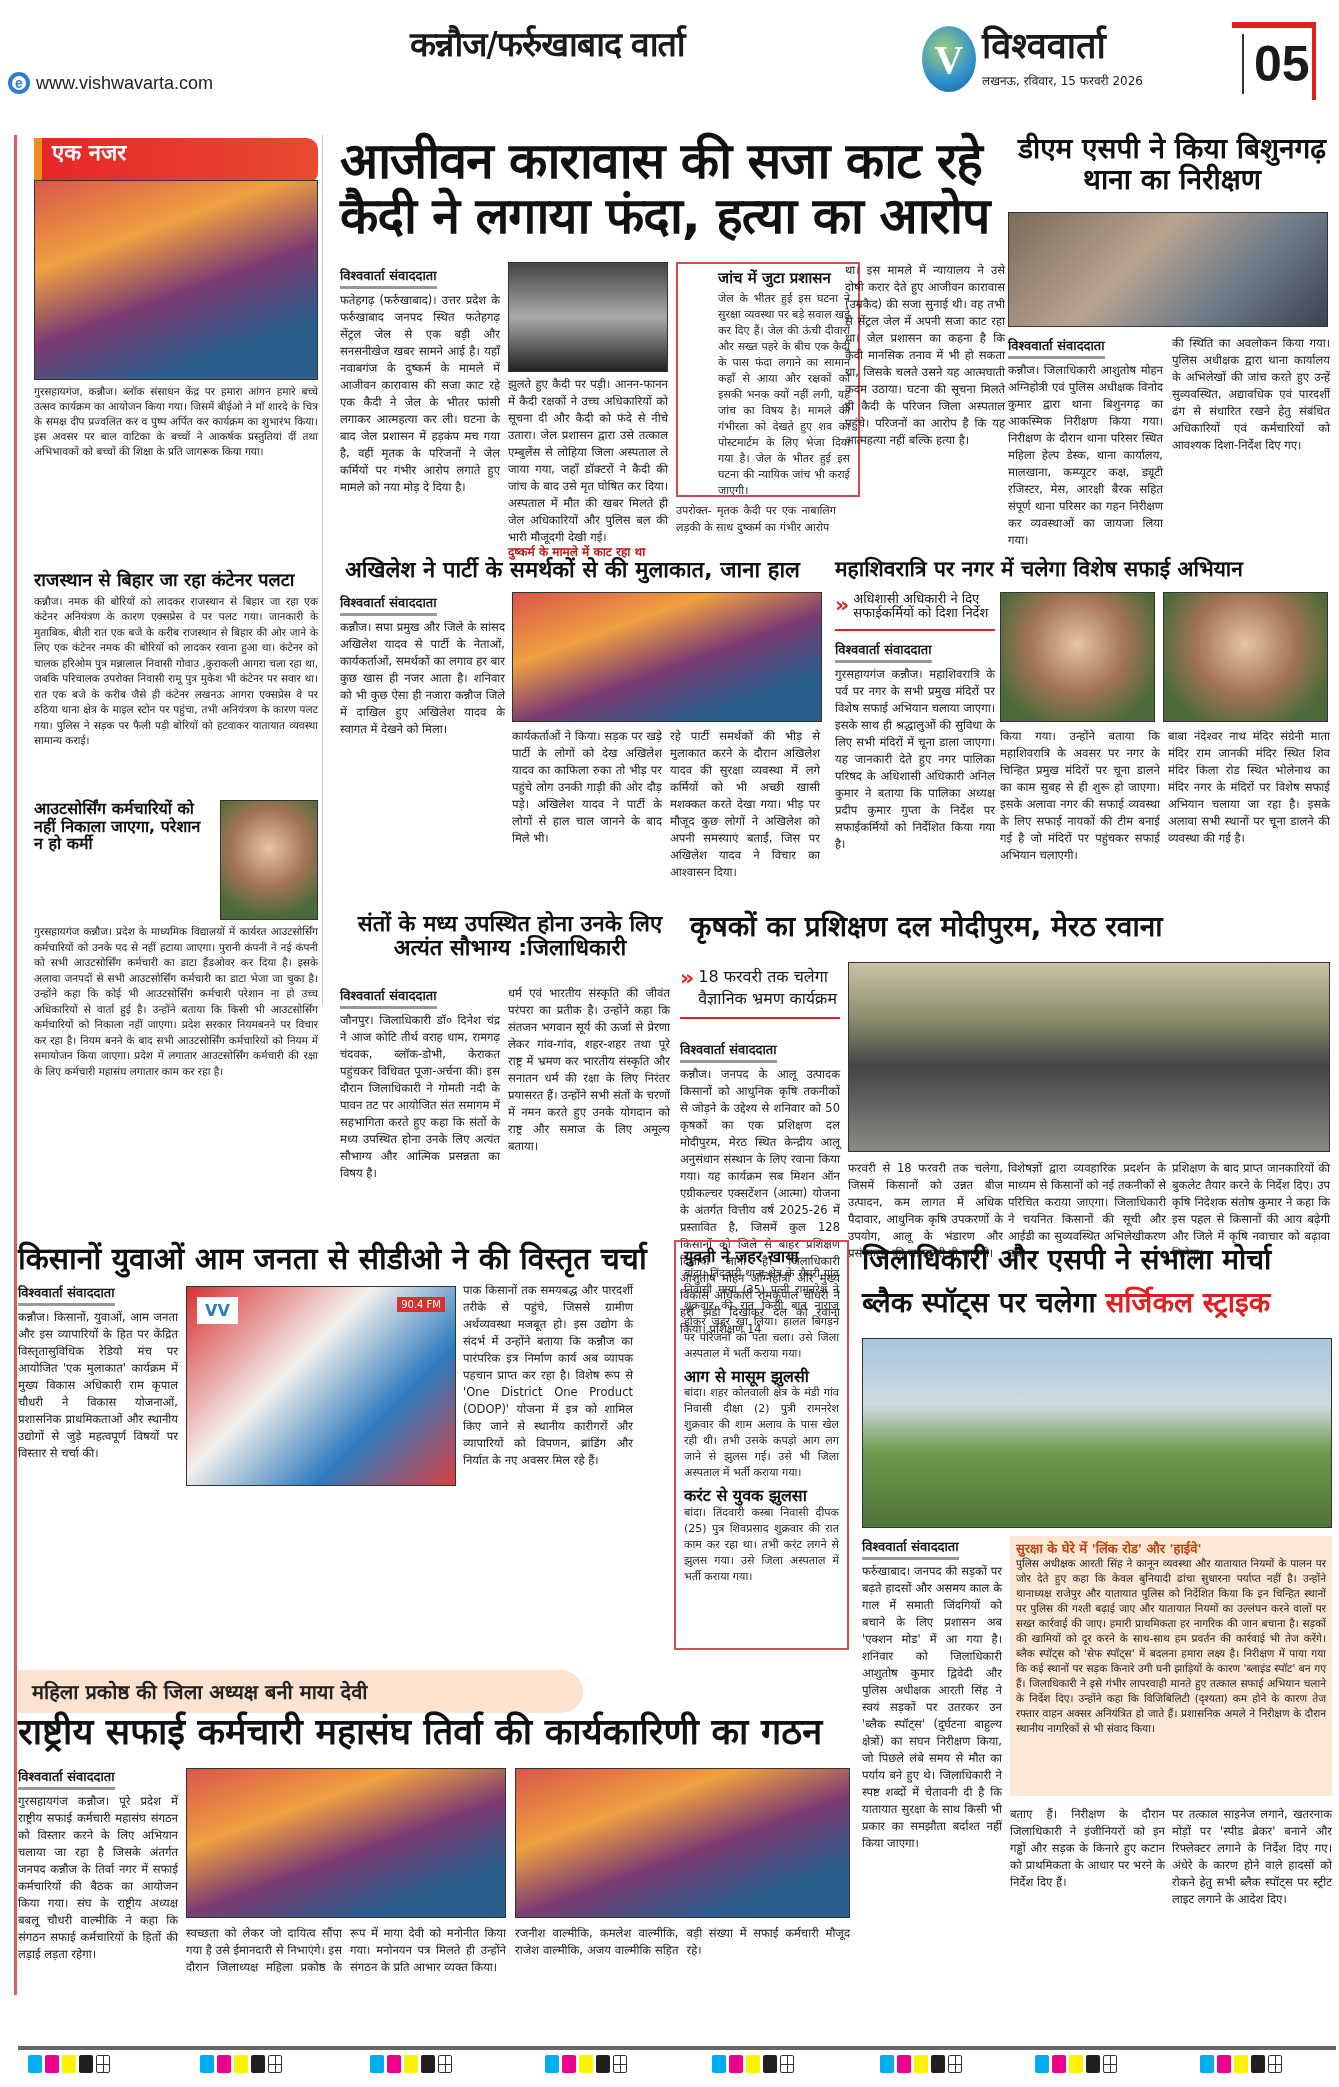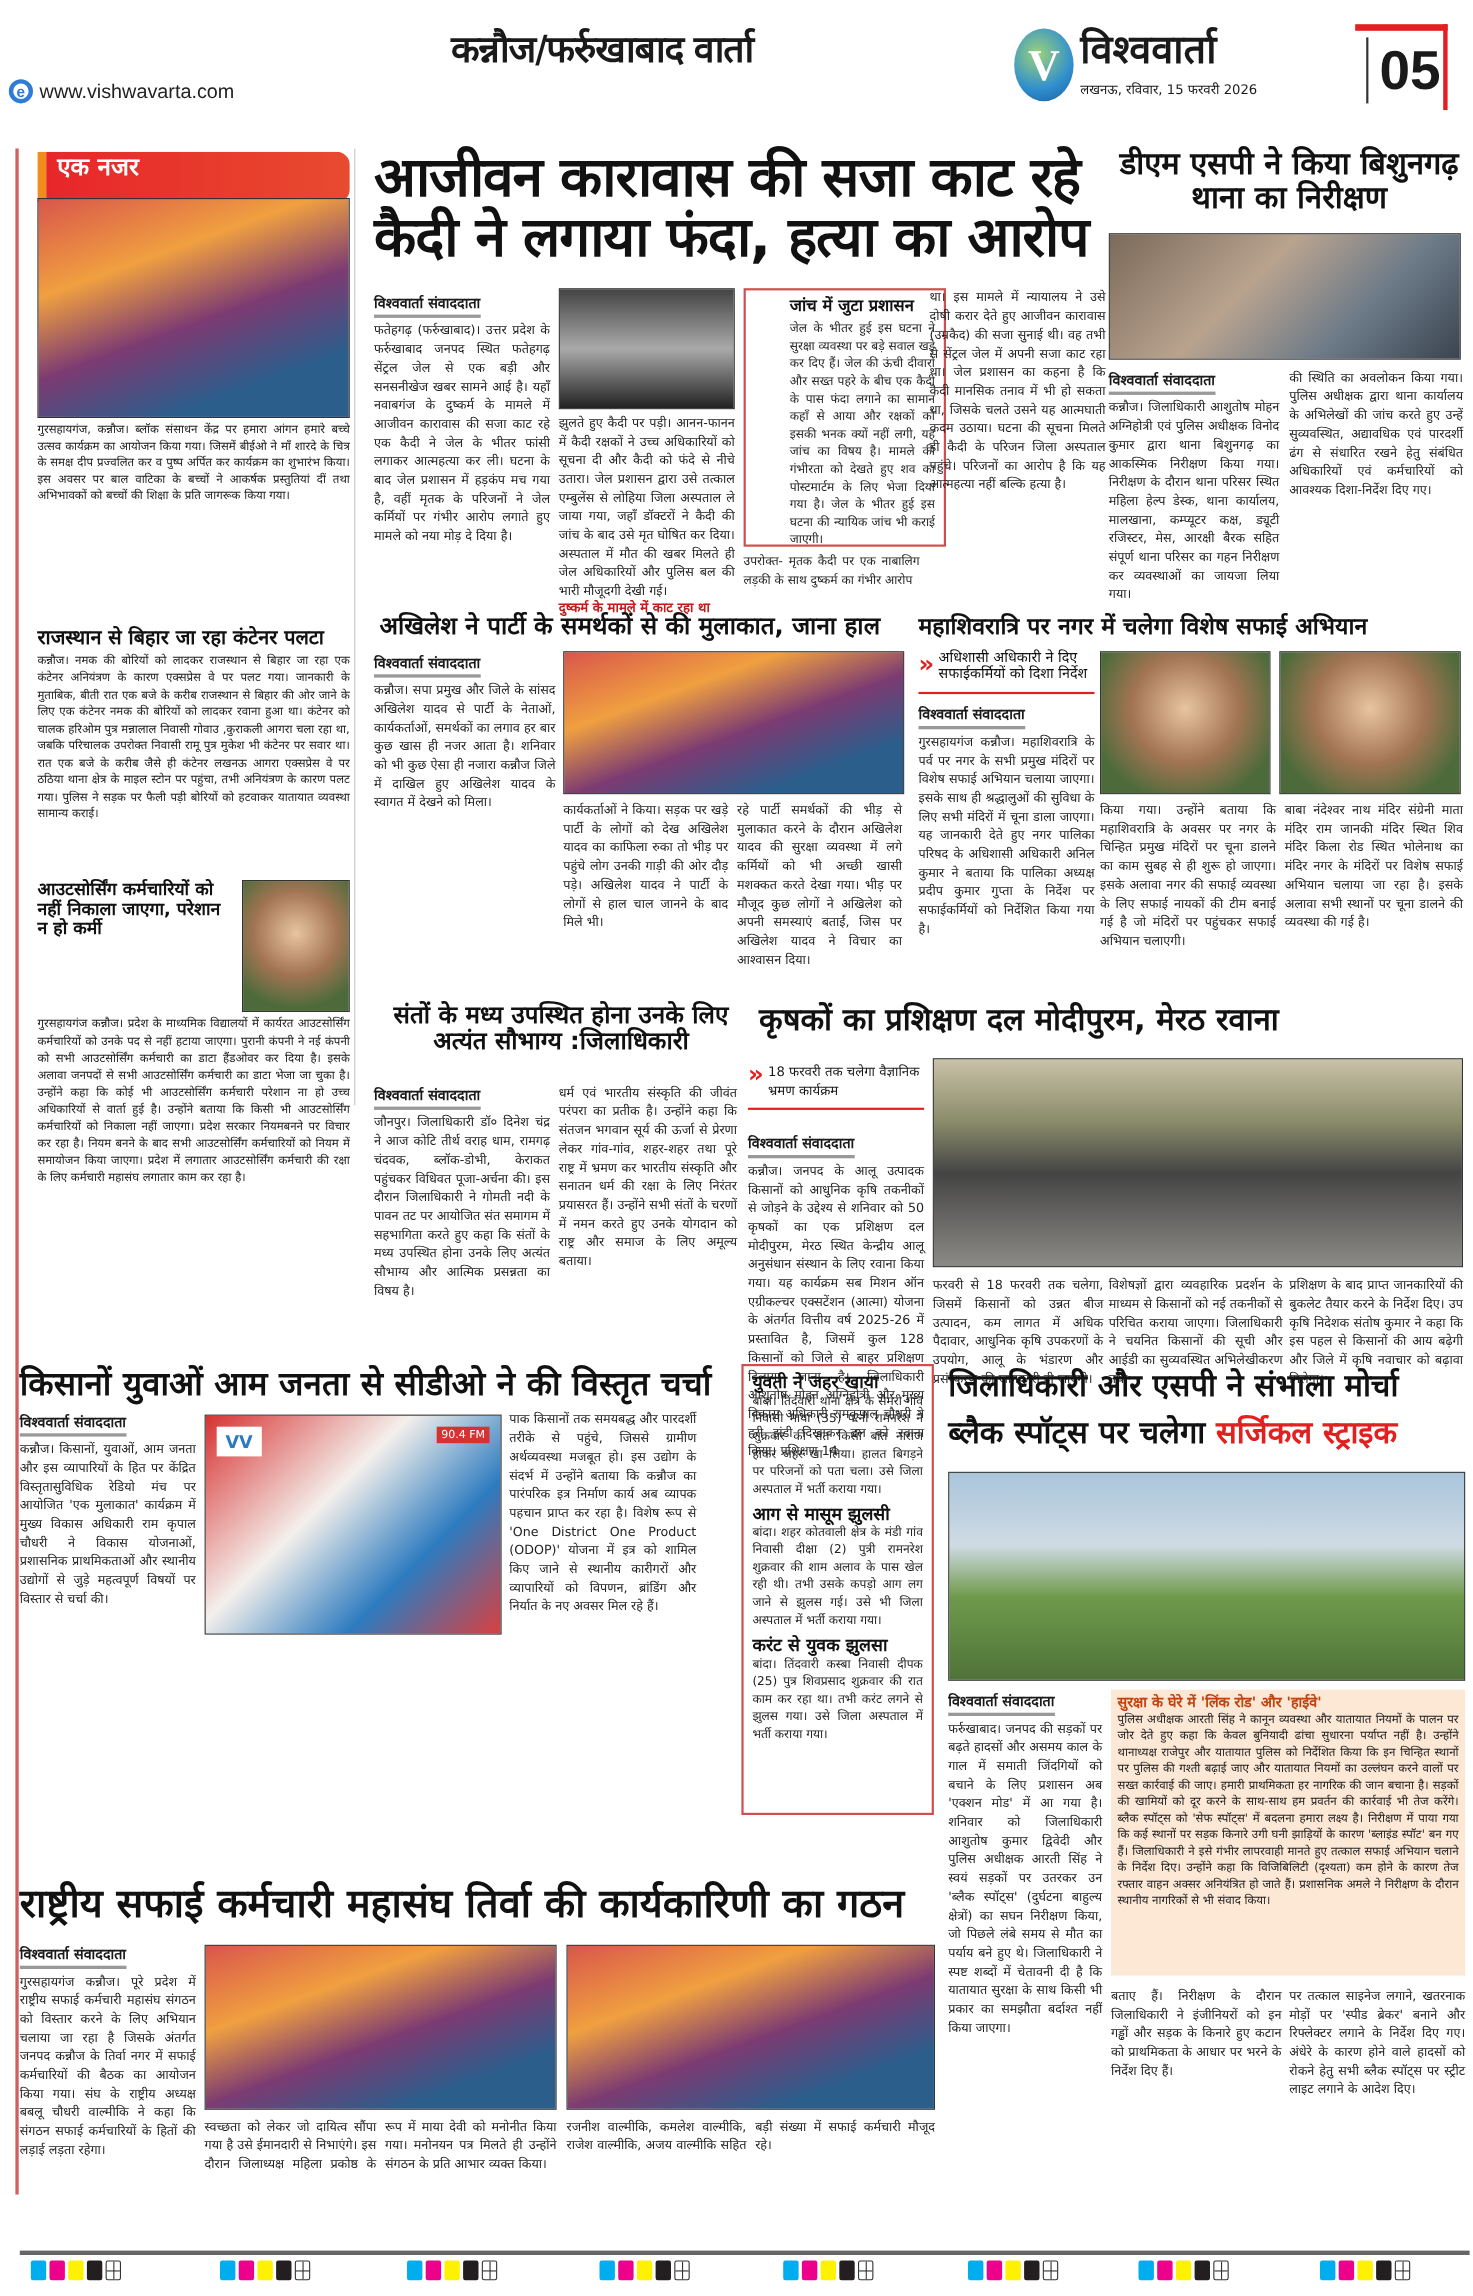--- a/index.html
+++ b/index.html
@@ -143,21 +143,21 @@
 <div class="abs" style="left:340px; top:985px; width:160px;">
   <div class="byline">विश्ववार्ता संवाददाता</div>
   <div class="body-text">जौनपुर। जिलाधिकारी डॉ० दिनेश चंद्र ने आज कोटि तीर्थ वराह धाम, रामगढ़ चंदवक, ब्लॉक-डोभी, केराकत पहुंचकर विधिवत पूजा-अर्चना की। इस दौरान जिलाधिकारी ने गोमती नदी के पावन तट पर आयोजित संत समागम में सहभागिता करते हुए कहा कि संतों के मध्य उपस्थित होना उनके लिए अत्यंत सौभाग्य और आत्मिक प्रसन्नता का विषय है।</div>
 </div>
 <div class="abs body-text" style="left:508px; top:985px; width:162px;">धर्म एवं भारतीय संस्कृति की जीवंत परंपरा का प्रतीक है। उन्होंने कहा कि संतजन भगवान सूर्य की ऊर्जा से प्रेरणा लेकर गांव-गांव, शहर-शहर तथा पूरे राष्ट्र में भ्रमण कर भारतीय संस्कृति और सनातन धर्म की रक्षा के लिए निरंतर प्रयासरत हैं। उन्होंने सभी संतों के चरणों में नमन करते हुए उनके योगदान को राष्ट्र और समाज के लिए अमूल्य बताया।</div>
 
 <div class="abs headline" style="left:690px; top:912px; width:645px; font-size:28px;">कृषकों का प्रशिक्षण दल मोदीपुरम, मेरठ रवाना</div>
 <div class="abs" style="left:680px; top:965px; width:160px;">
   <div style="display:flex; gap:4px;">
     <span class="chevron">»</span>
-    <span style="font-size:12px;">18 फरवरी तक चलेगा वैज्ञानिक भ्रमण कार्यक्रम</span>
+    <span style="font-size:16px;">18 फरवरी तक चलेगा वैज्ञानिक भ्रमण कार्यक्रम</span>
   </div>
   <div class="red-rule" style="margin:8px 0 20px;"></div>
   <div class="byline">विश्ववार्ता संवाददाता</div>
   <div class="body-text">कन्नौज। जनपद के आलू उत्पादक किसानों को आधुनिक कृषि तकनीकों से जोड़ने के उद्देश्य से शनिवार को 50 कृषकों का एक प्रशिक्षण दल मोदीपुरम, मेरठ स्थित केन्द्रीय आलू अनुसंधान संस्थान के लिए रवाना किया गया। यह कार्यक्रम सब मिशन ऑन एग्रीकल्चर एक्सटेंशन (आत्मा) योजना के अंतर्गत वित्तीय वर्ष 2025-26 में प्रस्तावित है, जिसमें कुल 128 किसानों को जिले से बाहर प्रशिक्षण दिलाया जाना है। जिलाधिकारी आशुतोष मोहन अग्निहोत्री और मुख्य विकास अधिकारी रामकृपाल चौधरी ने हरी झंडी दिखाकर दल को रवाना किया। प्रशिक्षण 14</div>
 </div>
 <div class="abs photo bus" style="left:848px; top:962px; width:482px; height:190px;"></div>
 <div class="abs body-text" style="left:848px; top:1160px; width:155px;">फरवरी से 18 फरवरी तक चलेगा, जिसमें किसानों को उन्नत बीज उत्पादन, कम लागत में अधिक पैदावार, आधुनिक कृषि उपकरणों के उपयोग, आलू के भंडारण और प्रसंस्करण की जानकारी दी जाएगी।</div>
 <div class="abs body-text" style="left:1008px; top:1160px; width:158px;">विशेषज्ञों द्वारा व्यवहारिक प्रदर्शन के माध्यम से किसानों को नई तकनीकों से परिचित कराया जाएगा। जिलाधिकारी ने चयनित किसानों की सूची और आईडी का सुव्यवस्थित अभिलेखीकरण तथा</div>
 <div class="abs body-text" style="left:1172px; top:1160px; width:158px;">प्रशिक्षण के बाद प्राप्त जानकारियों की बुकलेट तैयार करने के निर्देश दिए। उप कृषि निदेशक संतोष कुमार ने कहा कि इस पहल से किसानों की आय बढ़ेगी और जिले में कृषि नवाचार को बढ़ावा मिलेगा।</div>
 
@@ -192,20 +192,21 @@
   <div class="body-text">फर्रुखाबाद। जनपद की सड़कों पर बढ़ते हादसों और असमय काल के गाल में समाती जिंदगियों को बचाने के लिए प्रशासन अब 'एक्शन मोड' में आ गया है। शनिवार को जिलाधिकारी आशुतोष कुमार द्विवेदी और पुलिस अधीक्षक आरती सिंह ने स्वयं सड़कों पर उतरकर उन 'ब्लैक स्पॉट्स' (दुर्घटना बाहुल्य क्षेत्रों) का सघन निरीक्षण किया, जो पिछले लंबे समय से मौत का पर्याय बने हुए थे। जिलाधिकारी ने स्पष्ट शब्दों में चेतावनी दी है कि यातायात सुरक्षा के साथ किसी भी प्रकार का समझौता बर्दाश्त नहीं किया जाएगा।</div>
 </div>
 <div class="abs peach-box" style="left:1010px; top:1536px; width:322px; height:260px; padding:6px;">
   <div class="headline" style="font-size:13px; color:#c2410c;">सुरक्षा के घेरे में 'लिंक रोड' और 'हाईवे'</div>
   <div class="body-text" style="font-size:10.5px; line-height:15px;">पुलिस अधीक्षक आरती सिंह ने कानून व्यवस्था और यातायात नियमों के पालन पर जोर देते हुए कहा कि केवल बुनियादी ढांचा सुधारना पर्याप्त नहीं है। उन्होंने थानाध्यक्ष राजेपुर और यातायात पुलिस को निर्देशित किया कि इन चिन्हित स्थानों पर पुलिस की गश्ती बढ़ाई जाए और यातायात नियमों का उल्लंघन करने वालों पर सख्त कार्रवाई की जाए। हमारी प्राथमिकता हर नागरिक की जान बचाना है। सड़कों की खामियों को दूर करने के साथ-साथ हम प्रवर्तन की कार्रवाई भी तेज करेंगे। ब्लैक स्पॉट्स को 'सेफ स्पॉट्स' में बदलना हमारा लक्ष्य है। निरीक्षण में पाया गया कि कई स्थानों पर सड़क किनारे उगी घनी झाड़ियों के कारण 'ब्लाइंड स्पॉट' बन गए हैं। जिलाधिकारी ने इसे गंभीर लापरवाही मानते हुए तत्काल सफाई अभियान चलाने के निर्देश दिए। उन्होंने कहा कि विजिबिलिटी (दृश्यता) कम होने के कारण तेज रफ्तार वाहन अक्सर अनियंत्रित हो जाते हैं। प्रशासनिक अमले ने निरीक्षण के दौरान स्थानीय नागरिकों से भी संवाद किया।</div>
 </div>
 <div class="abs body-text" style="left:1010px; top:1806px; width:155px;">बताए हैं। निरीक्षण के दौरान जिलाधिकारी ने इंजीनियरों को इन गड्ढों और सड़क के किनारे हुए कटान को प्राथमिकता के आधार पर भरने के निर्देश दिए हैं।</div>
 <div class="abs body-text" style="left:1172px; top:1806px; width:160px;">पर तत्काल साइनेज लगाने, खतरनाक मोड़ों पर 'स्पीड ब्रेकर' बनाने और रिफ्लेक्टर लगाने के निर्देश दिए गए। अंधेरे के कारण होने वाले हादसों को रोकने हेतु सभी ब्लैक स्पॉट्स पर स्ट्रीट लाइट लगाने के आदेश दिए।</div>
 
 <div class="abs" style="left:18px; top:1670px; width:565px; display:flex;">
+  <div class="banner-peach" style="flex:1;">महिला प्रकोष्ठ की जिला अध्यक्ष बनी माया देवी</div>
 </div>
 <div class="abs headline" style="left:18px; top:1712px; width:830px; font-size:36px;">राष्ट्रीय सफाई कर्मचारी महासंघ तिर्वा की कार्यकारिणी का गठन</div>
 <div class="abs" style="left:18px; top:1766px; width:160px;">
   <div class="byline">विश्ववार्ता संवाददाता</div>
   <div class="body-text">गुरसहायगंज कन्नौज। पूरे प्रदेश में राष्ट्रीय सफाई कर्मचारी महासंघ संगठन को विस्तार करने के लिए अभियान चलाया जा रहा है जिसके अंतर्गत जनपद कन्नौज के तिर्वा नगर में सफाई कर्मचारियों की बैठक का आयोजन किया गया। संघ के राष्ट्रीय अध्यक्ष बबलू चौधरी वाल्मीकि ने कहा कि संगठन सफाई कर्मचारियों के हितों की लड़ाई लड़ता रहेगा।</div>
 </div>
 <div class="abs photo crowd" style="left:186px; top:1768px; width:320px; height:150px;"></div>
 <div class="abs photo crowd" style="left:515px; top:1768px; width:335px; height:150px;"></div>
 <div class="abs body-text" style="left:186px; top:1925px; width:320px; column-count:2; column-gap:8px;">स्वच्छता को लेकर जो दायित्व सौंपा गया है उसे ईमानदारी से निभाएंगे। इस दौरान जिलाध्यक्ष महिला प्रकोष्ठ के रूप में माया देवी को मनोनीत किया गया। मनोनयन पत्र मिलते ही उन्होंने संगठन के प्रति आभार व्यक्त किया।</div>
 <div class="abs body-text" style="left:515px; top:1925px; width:335px; column-count:2; column-gap:8px;">रजनीश वाल्मीकि, कमलेश वाल्मीकि, राजेश वाल्मीकि, अजय वाल्मीकि सहित बड़ी संख्या में सफाई कर्मचारी मौजूद रहे।</div>

